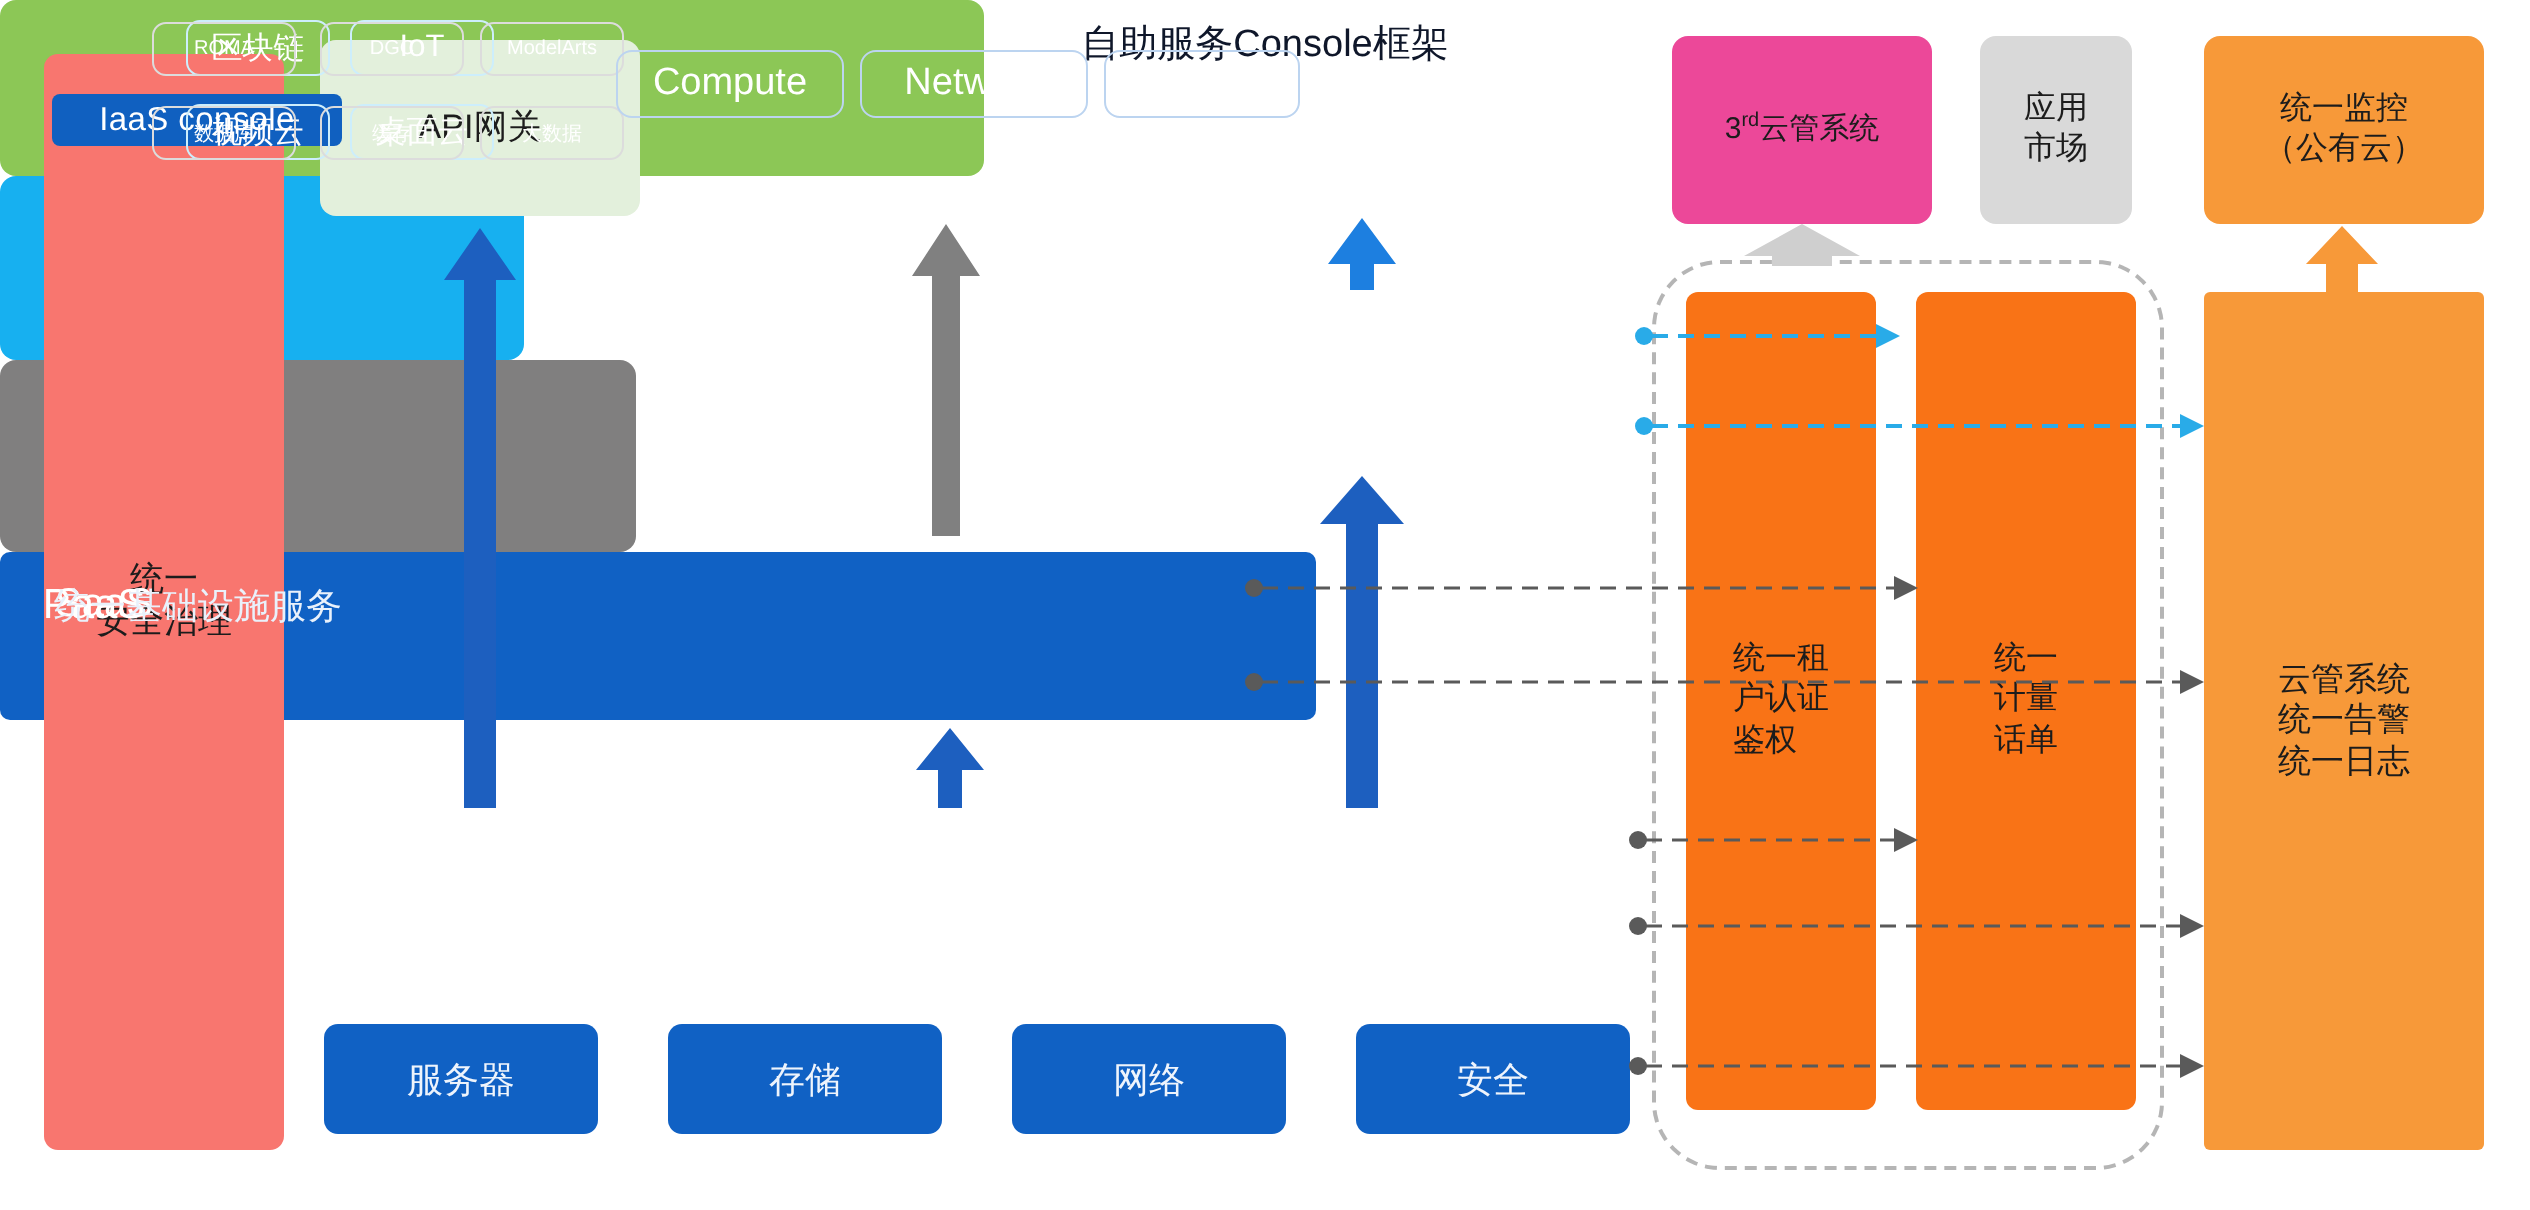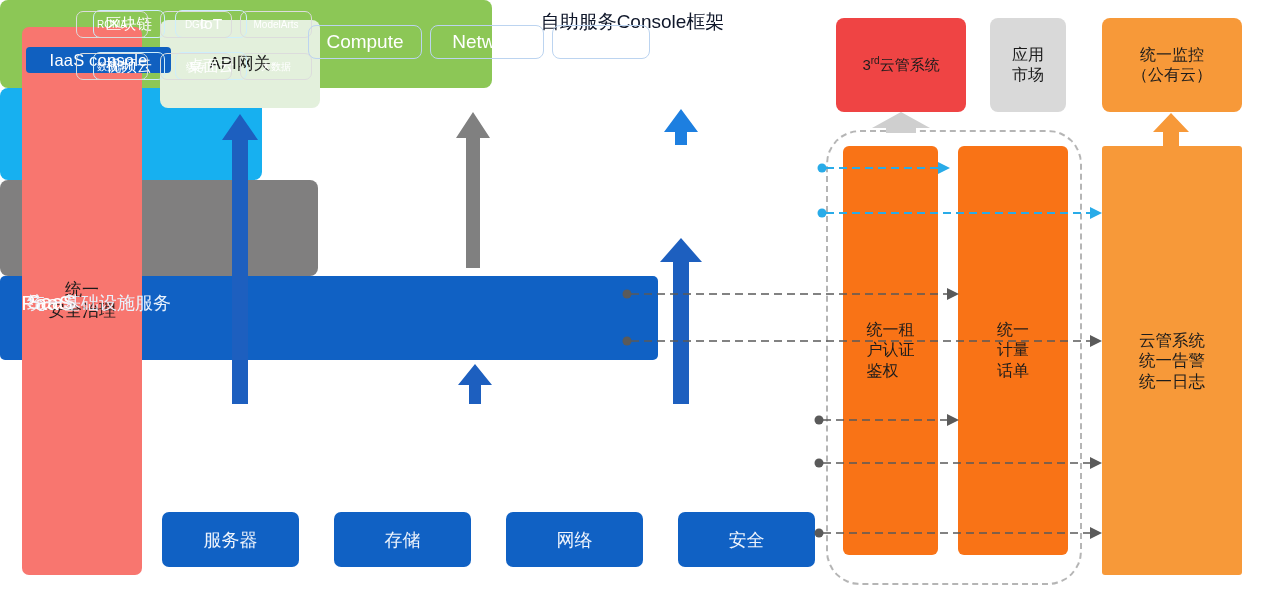--- a/index.html
+++ b/index.html
@@ -44,21 +44,21 @@
     display: flex; align-items: center; justify-content: center;
     border-radius: 4px; color: #fff; font-size: 16.5px; letter-spacing: .2px;
   }
   #chip-iaas { left: 26px;  width: 145px; background: #1060c0; }
   #chip-paas { left: 166px; width: 145px; background: #8c8c8c; }
   #chip-saas { left: 322px; width: 145px; background: #17b0f0; }
 
   
   #third-party {
     left: 836px; top: 18px; width: 130px; height: 94px;
-    background: #ef4444; border-radius: 8px;
+    background: #ec4899; border-radius: 8px;
     color: #1c1c1c; font-size: 15px;
   }
   #third-party sup { font-size: 10px; vertical-align: super; }
   #app-market {
     left: 990px; top: 18px; width: 76px; height: 94px;
     background: #d9d9d9; border-radius: 8px;
     color: #1c1c1c; font-size: 16px;
   }
 
   

